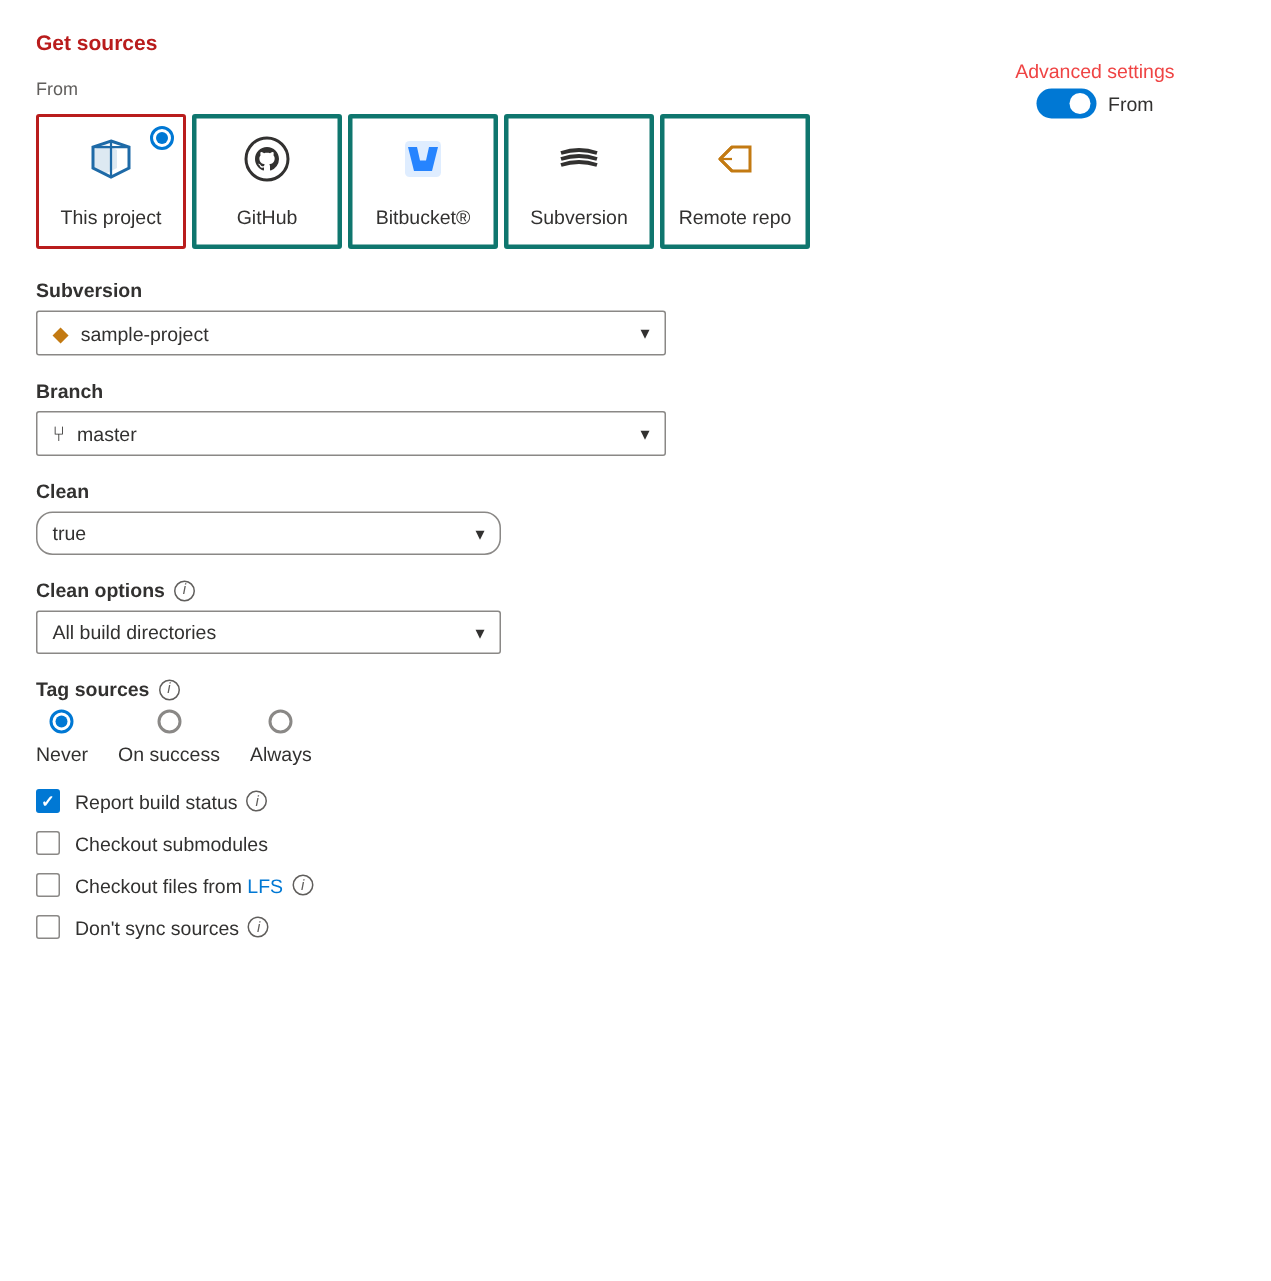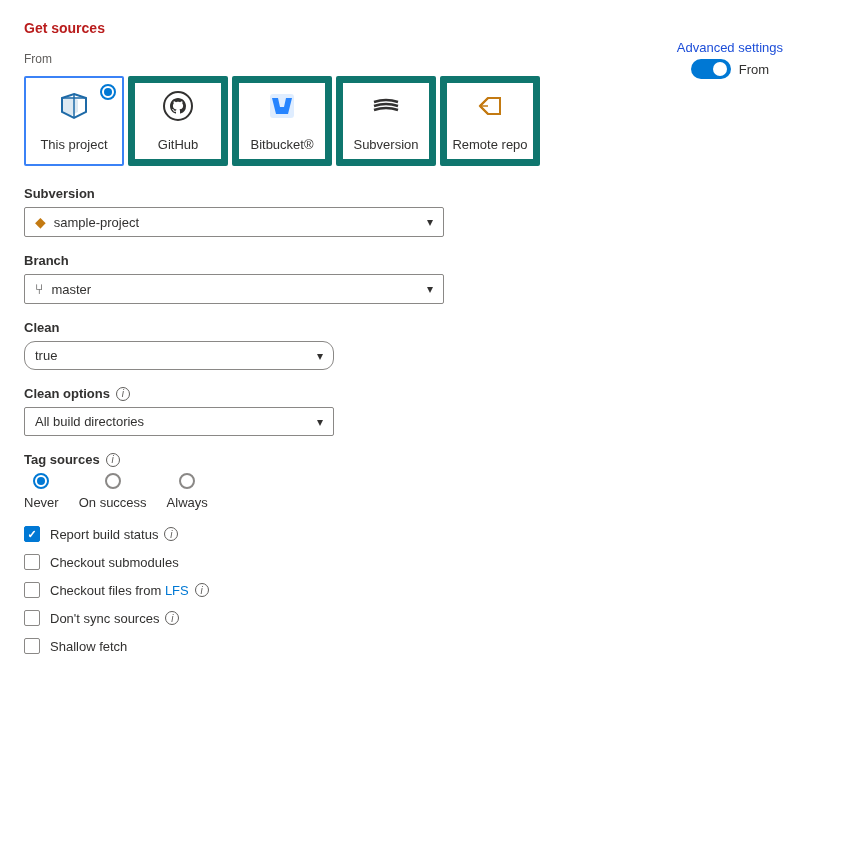--- a/index.html
+++ b/index.html
@@ -23,21 +23,21 @@
       top: 20px;
       right: 40px;
       display: flex;
       flex-direction: column;
       align-items: center;
       gap: 4px;
     }
 
     .advanced-label {
       font-size: 13px;
-      color: #1d4ed8;
+      color: #ef4444;
     }
 
     .toggle-row {
       display: flex;
       align-items: center;
       gap: 8px;
     }
 
     .toggle {
       width: 40px;
@@ -72,35 +72,35 @@
 
     .source-options {
       display: flex;
       gap: 4px;
       margin-bottom: 20px;
     }
 
     .source-card {
       width: 100px;
       height: 90px;
-      border: 7px solid #0f766e;
+      border: 3px solid #0f766e;
       border-radius: 2px;
       display: flex;
       flex-direction: column;
       align-items: center;
       justify-content: center;
       gap: 8px;
       cursor: pointer;
       background: #fff;
       position: relative;
       font-size: 13px;
     }
 
     .source-card.selected {
-      border: 2px solid #3b82f6;
+      border: 2px solid #b91c1c;
     }
 
     .source-card .radio-dot {
       position: absolute;
       top: 6px;
       right: 6px;
       width: 16px;
       height: 16px;
       border-radius: 50%;
       border: 2px solid #0078d4;
@@ -449,22 +449,16 @@
     </div>
 
     <div class="checkbox-item">
       <div class="checkbox-box"></div>
       <div class="checkbox-label">
         <span>Don't sync sources</span>
         <span class="info-icon">i</span>
       </div>
     </div>
 
-    <div class="checkbox-item">
-      <div class="checkbox-box"></div>
-      <div class="checkbox-label">
-        <span>Shallow fetch</span>
-      </div>
-    </div>
 
   </div>
 
 </div>
 
 </body></html>

